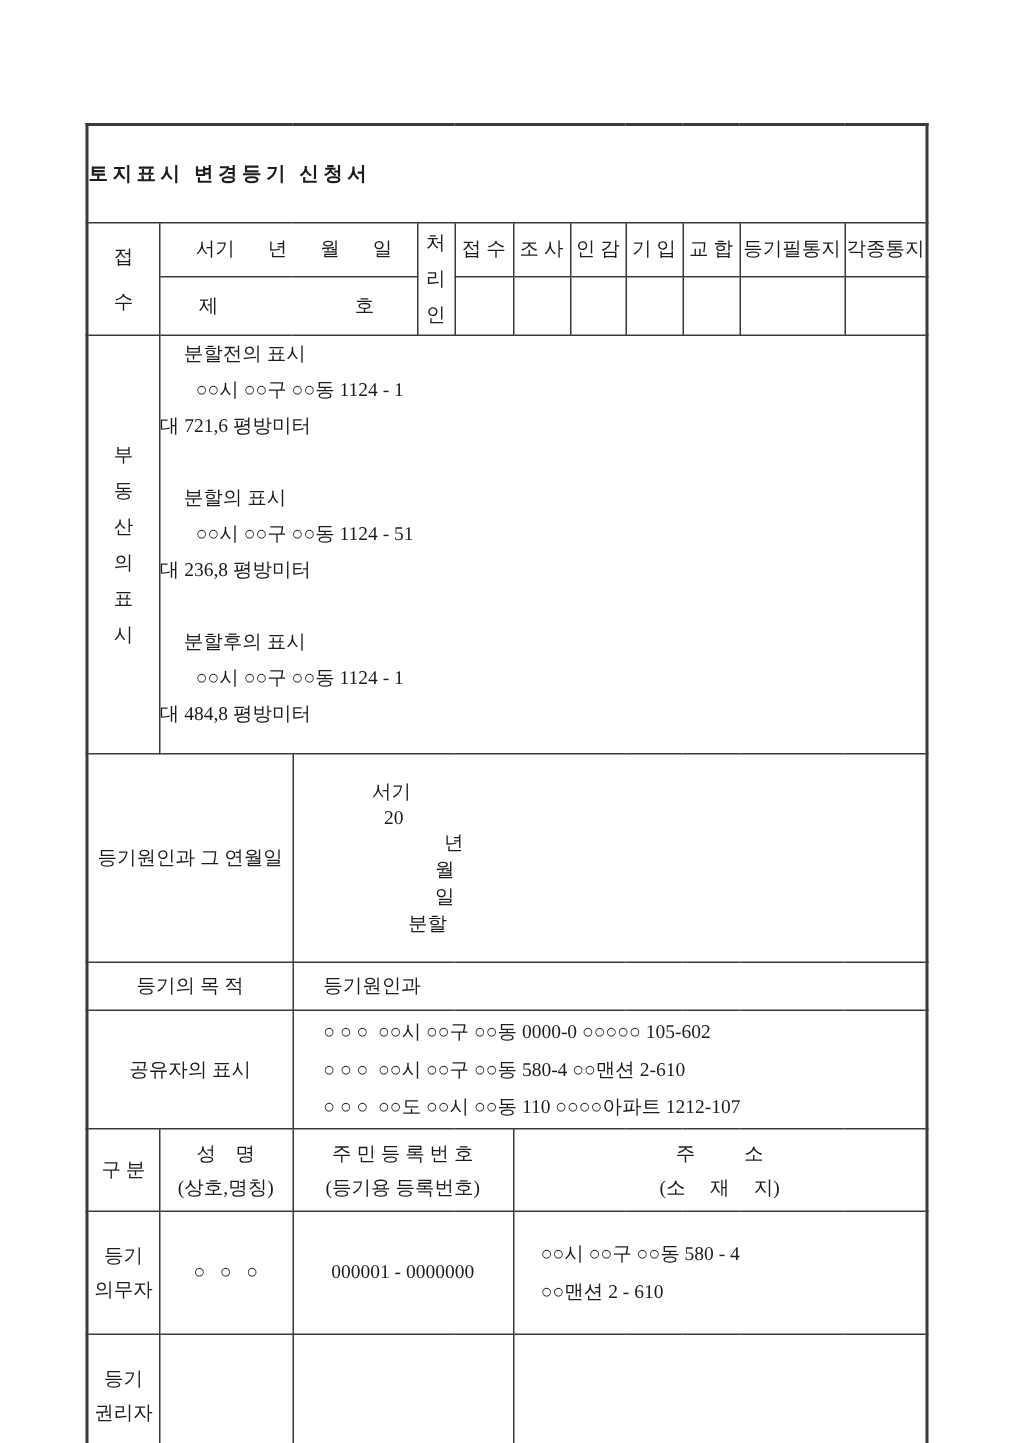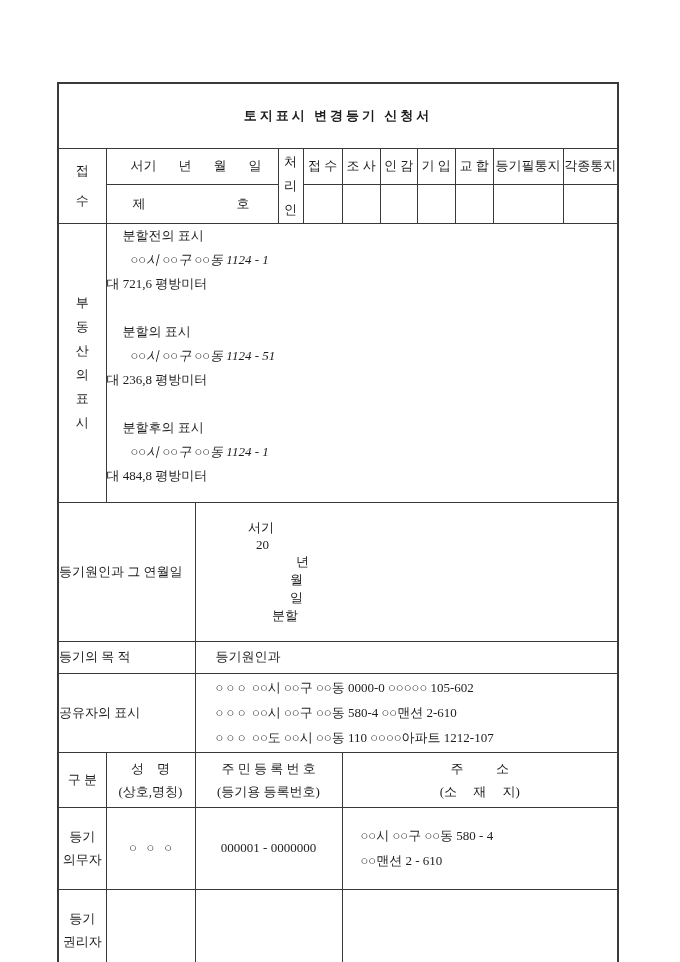--- a/index.html
+++ b/index.html
@@ -32,21 +32,20 @@
   tr.r-h2      { height: 39px; }
   tr.r-prop    { height: 275px; }
   tr.r-cause   { height: 48px; }
   tr.r-purpose { height: 32px; }
   tr.r-coowner { height: 79px; }
   tr.r-phead   { height: 55px; margin-top: 26px; }
   tr.r-obligor { height: 82px; }
   tr.r-obligee { height: 82px; }
 
   .title-cell {
-    text-align: center;
     font-size: 21px;
     font-weight: bold;
     letter-spacing: 3px;
   }
   .vlabel {
     white-space: pre;
     text-align: center;
     line-height: 24px;
   }
   .vlabel.wide { line-height: 30px; }
@@ -60,23 +59,24 @@
   .pad-no   { padding: 0 28px 0 26px; }
   .pcol { text-align: center; font-size: 12.5px; white-space: nowrap; }
   .prop-content {
     vertical-align: top;
     padding: 6px 0 0 0;
   }
   .pgroup { margin-bottom: 24px; }
   .pgroup:last-child { margin-bottom: 14px; }
   .pgroup div { line-height: 24px; white-space: pre; }
   .ind1 { padding-left: 16px; }
-  .ind2 { padding-left: 24px; font-style: italic; }
+  .ind2 { padding-left: 24px; }
   .ind3 { }
   .lbl {
+    text-align: center;
     font-size: 12.5px;
     white-space: nowrap;
   }
   .cause-line { padding-left: 20px; white-space: pre; }
   .cause-line .g1 { margin-left: 8px; }
   .cause-line .g2 { margin-left: 48px; }
   .cause-line .g3 { margin-left: 42px; }
   .cause-line .g4 { margin-left: 42px; }
   .cause-line .g5 { margin-left: 24px; }
   .val-left { padding-left: 20px; }

